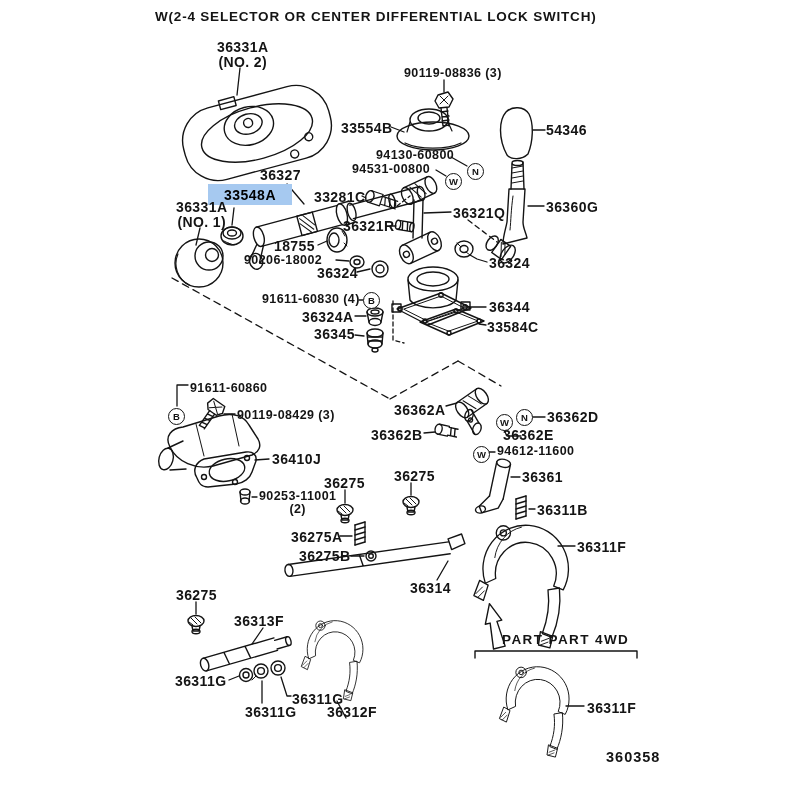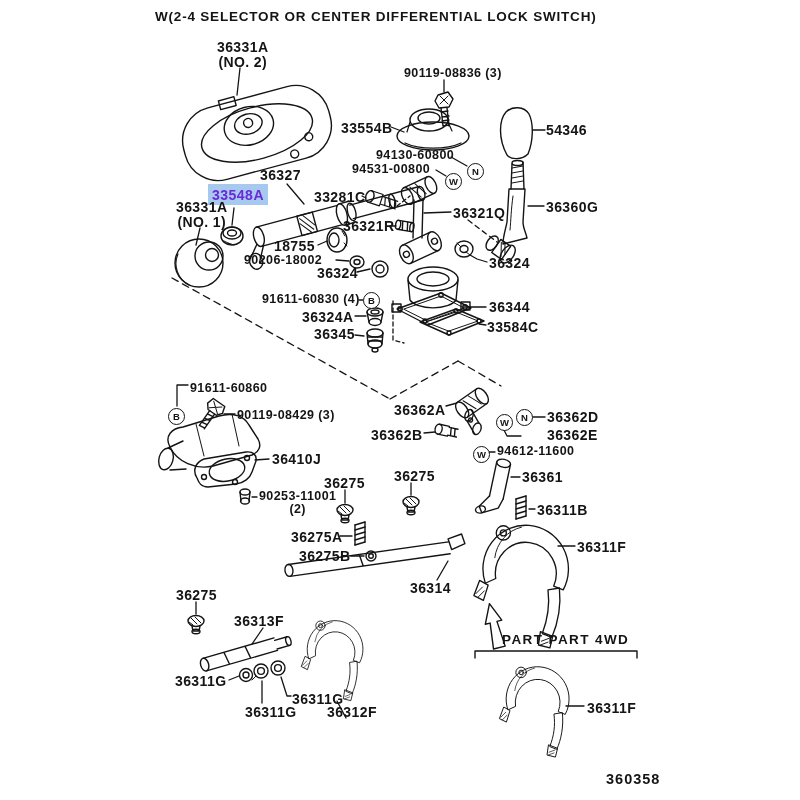--- a/index.html
+++ b/index.html
@@ -5,24 +5,24 @@
   html,body{margin:0;padding:0;background:#fff;}
   #page{position:relative;width:800px;height:800px;background:#fff;overflow:hidden;
         font-family:"Liberation Sans",sans-serif;color:#141414;}
   #art{position:absolute;left:0;top:0;}
   .lbl{position:absolute;font-weight:bold;font-size:14px;letter-spacing:.4px;
        white-space:nowrap;color:#141414;line-height:1.05;}
   .sm{font-size:12.5px;}
   .two{display:flex;flex-direction:column;align-items:center;}
   #title{position:absolute;left:155px;top:9px;font-size:13.5px;font-weight:bold;
          letter-spacing:.8px;color:#141414;}
-  #fig{position:absolute;left:606px;top:771px;font-size:14.5px;font-weight:bold;
+  #fig{position:absolute;left:606px;top:749px;font-size:14.5px;font-weight:bold;
        letter-spacing:1px;color:#141414;text-align:right;}
-  .hl{position:absolute;left:208px;top:184px;width:60px;height:21px;
-      background:#a6c9f0;color:#6d28d9;display:flex;align-items:center;
+  .hl{position:absolute;left:208px;top:184px;width:84px;height:21px;
+      background:#a6c9f0;color:#000000;display:flex;align-items:center;
       justify-content:center;font-weight:bold;font-size:14px;letter-spacing:.5px;}
   .circ{position:absolute;width:15px;height:15px;border:1.6px solid #141414;
         border-radius:50%;font-size:9.5px;font-weight:bold;display:flex;
         align-items:center;justify-content:center;background:#fff;color:#141414;}
   .note{font-size:13.5px;letter-spacing:1.4px;}
 </style>
 </head>
 <body>
 
 <div id="page">
@@ -401,21 +401,21 @@
 <div class="lbl" style="left:489px;top:256px">36324</div>
 <div class="lbl sm" style="left:262px;top:293px">91611-60830 (4)</div>
 <div class="lbl" style="left:489px;top:300px">36344</div>
 <div class="lbl" style="left:302px;top:310px">36324A</div>
 <div class="lbl" style="left:487px;top:320px">33584C</div>
 <div class="lbl" style="left:314px;top:327px">36345</div>
 <div class="lbl sm" style="left:190px;top:382px">91611-60860</div>
 <div class="lbl sm" style="left:237px;top:409px">90119-08429 (3)</div>
 <div class="lbl" style="left:394px;top:403px">36362A</div>
 <div class="lbl" style="left:547px;top:410px">36362D</div>
-<div class="lbl" style="left:547px;top:428px">36362E</div>
+<div class="lbl" style="left:503px;top:428px">36362E</div>
 <div class="lbl" style="left:371px;top:428px">36362B</div>
 <div class="lbl sm" style="left:497px;top:445px">94612-11600</div>
 <div class="lbl" style="left:272px;top:452px">36410J</div>
 <div class="lbl" style="left:522px;top:470px">36361</div>
 <div class="lbl" style="left:324px;top:476px">36275</div>
 <div class="lbl" style="left:394px;top:469px">36275</div>
 <div class="lbl two sm" style="left:259px;top:490px">
   <span>90253-11001</span>
   <span>(2)</span>
 </div>

